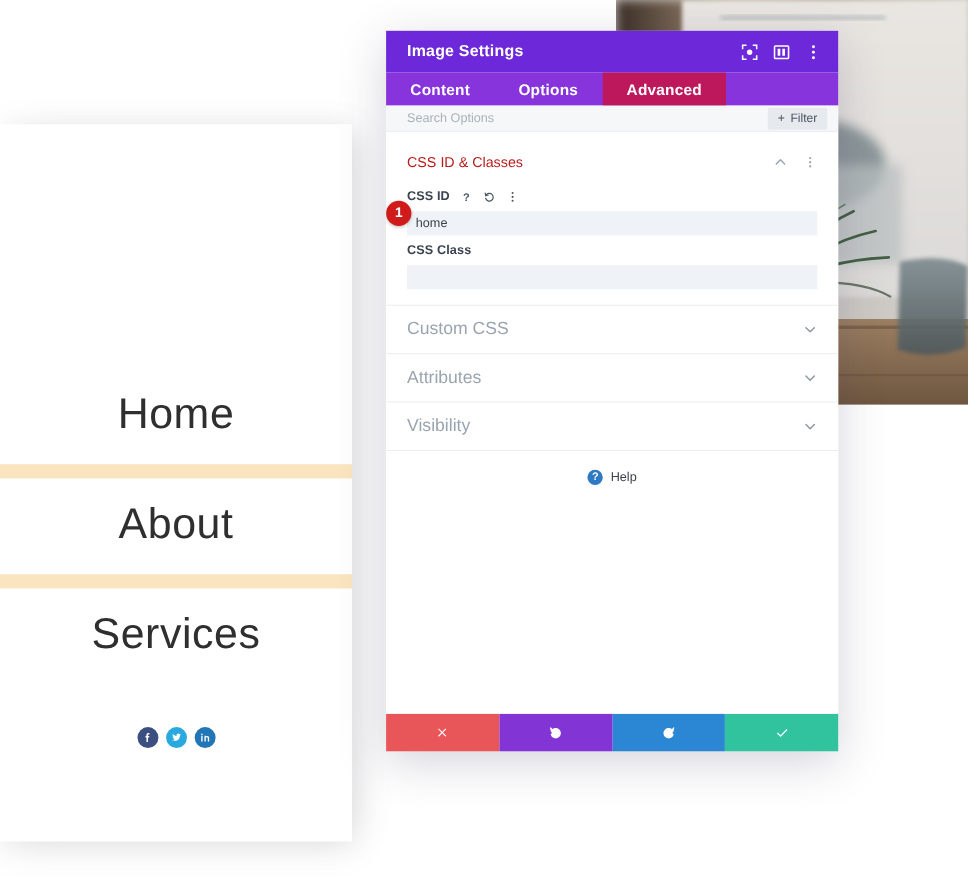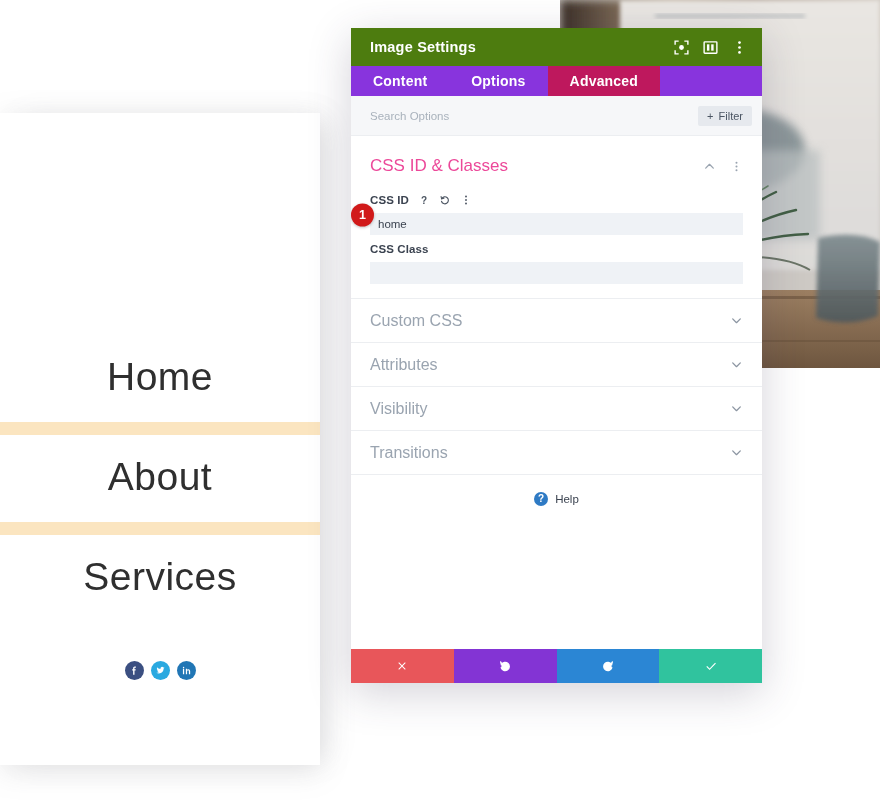--- a/index.html
+++ b/index.html
@@ -93,21 +93,21 @@
     height: 655px;
     background: #ffffff;
     box-shadow: 0 10px 40px rgba(60,50,80,0.22);
     z-index: 5;
     display: flex;
     flex-direction: column;
   }
 
   .modal-header {
     height: 38px;
-    background: #4d7c0f;
+    background: #6d28d9;
     display: flex;
     align-items: center;
     padding: 0 14px 0 19px;
     flex: 0 0 auto;
   }
   .modal-title {
     color: #ffffff;
     font-size: 14.5px;
     font-weight: bold;
     letter-spacing: .2px;
@@ -134,21 +134,21 @@
     align-items: center;
     color: #ffffff;
     font-size: 14px;
     font-weight: bold;
     letter-spacing: .2px;
     cursor: pointer;
   }
   .tab.active { background: #be185d; }
 
   .searchbar {
-    height: 40px;
+    height: 24px;
     background: #f6f7f9;
     border-bottom: 1px solid #eceef1;
     display: flex;
     align-items: center;
     padding: 0 10px 0 19px;
     flex: 0 0 auto;
   }
   .search-input {
     flex: 1 1 auto;
     border: none;
@@ -180,22 +180,22 @@
   }
 
   .section-open { padding: 20px 19px 14px 19px; }
   .section-head {
     display: flex;
     align-items: center;
     margin-bottom: 18px;
   }
   .section-title {
     flex: 1 1 auto;
-    color: #ec4899;
-    font-size: 17px;
+    color: #b91c1c;
+    font-size: 13px;
     font-weight: 400;
   }
   .sec-ctrl { display: flex; align-items: center; gap: 14px; color: #9aa4b0; }
   .sec-ctrl svg { width: 13px; height: 13px; display: block; cursor: pointer; }
 
   .field-label-row {
     display: flex;
     align-items: center;
     gap: 9px;
     margin-bottom: 7px;
@@ -541,28 +541,20 @@
 
       <div class="accordion-row">
         <span class="accordion-label">Visibility</span>
         <span>
           <svg viewBox="0 0 24 24" fill="none" stroke="currentColor" stroke-width="2.4" stroke-linecap="round" stroke-linejoin="round">
               <polyline points="5 9 12 16 19 9"></polyline>
             </svg>
         </span>
       </div>
 
-      <div class="accordion-row">
-        <span class="accordion-label">Transitions</span>
-        <span>
-          <svg viewBox="0 0 24 24" fill="none" stroke="currentColor" stroke-width="2.4" stroke-linecap="round" stroke-linejoin="round">
-              <polyline points="5 9 12 16 19 9"></polyline>
-            </svg>
-        </span>
-      </div>
 
       <div class="help-row">
         <span class="help-badge">?</span>
         <span class="help-text">Help</span>
       </div>
     </div>
 
     <div class="modal-footer">
       <button class="footer-btn fb-close">
         <svg viewBox="0 0 24 24">

